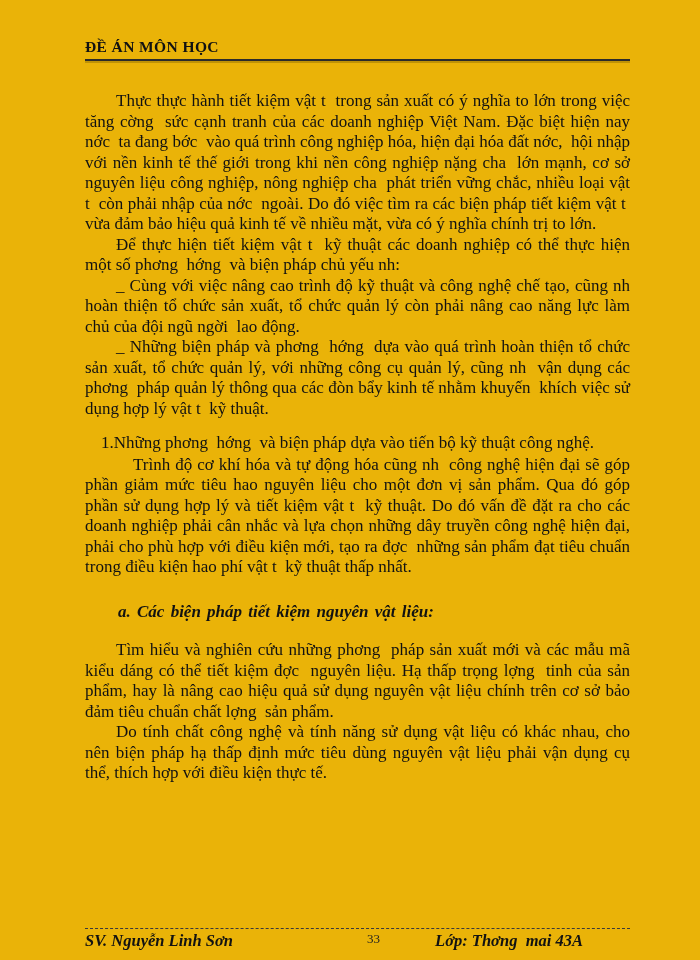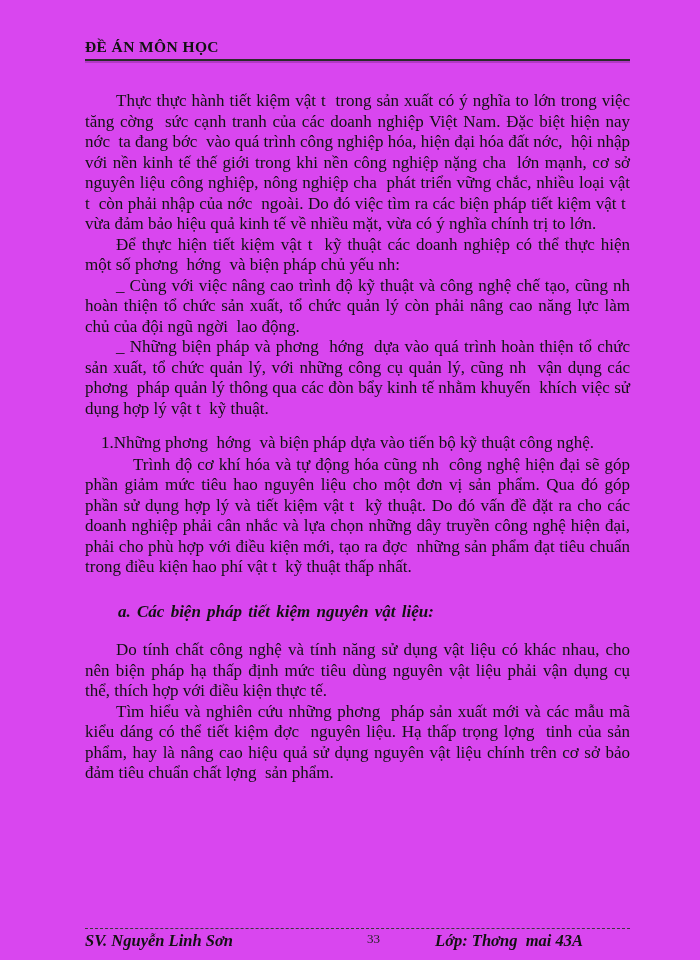--- a/index.html
+++ b/index.html
@@ -1,20 +1,20 @@
 <!DOCTYPE html>
 <html lang="vi"><head>
 <meta charset="utf-8">
 <style>
   html, body { margin: 0; padding: 0; background: #ffffff; }
   .page {
     position: relative;
     width: 700px;
     height: 960px;
-    background: #d946ef;
+    background: #eab308;
     overflow: hidden;
     font-family: "Liberation Serif", "DejaVu Serif", serif;
     color: #121212;
   }
   .content {
     position: absolute;
     left: 85px;
     top: 38px;
     width: 545px;
   }
@@ -96,23 +96,23 @@
     <p class="body">_ Cùng với việc nâng cao trình độ kỹ thuật và công nghệ chế tạo, cũng nh hoàn thiện tổ chức sản xuất, tổ chức quản lý còn phải nâng cao năng lực làm chủ của đội ngũ ngời&nbsp; lao động.</p>
 
     <p class="body">_ Những biện pháp và phơng&nbsp; hớng&nbsp; dựa vào quá trình hoàn thiện tổ chức sản xuất, tổ chức quản lý, với những công cụ quản lý, cũng nh&nbsp; vận dụng các phơng&nbsp; pháp quản lý thông qua các đòn bẩy kinh tế nhằm khuyến&nbsp; khích việc sử dụng hợp lý vật t&nbsp; kỹ thuật.</p>
 
     <h2 class="section-heading">1.Những phơng&nbsp; hớng&nbsp; và biện pháp dựa vào tiến bộ kỹ thuật công nghệ.</h2>
 
     <p class="body indent-deep">Trình độ cơ khí hóa và tự động hóa cũng nh&nbsp; công nghệ hiện đại sẽ góp phần giảm mức tiêu hao nguyên liệu cho một đơn vị sản phẩm. Qua đó góp phần sử dụng hợp lý và tiết kiệm vật t&nbsp; kỹ thuật. Do đó vấn đề đặt ra cho các doanh nghiệp phải cân nhắc và lựa chọn những dây truyền công nghệ hiện đại, phải cho phù hợp với điều kiện mới, tạo ra đợc&nbsp; những sản phẩm đạt tiêu chuẩn trong điều kiện hao phí vật t&nbsp; kỹ thuật thấp nhất.</p>
 
     <h3 class="subsection-heading">a. Các biện pháp tiết kiệm nguyên vật liệu:</h3>
 
+    <p class="body">Tìm hiểu và nghiên cứu những phơng&nbsp; pháp sản xuất mới và các mẫu mã kiểu dáng có thể tiết kiệm đợc&nbsp; nguyên liệu. Hạ thấp trọng lợng&nbsp; tinh của sản phẩm, hay là nâng cao hiệu quả sử dụng nguyên vật liệu chính trên cơ sở bảo đảm tiêu chuẩn chất lợng&nbsp; sản phẩm.</p>
+
     <p class="body">Do tính chất công nghệ và tính năng sử dụng vật liệu có khác nhau, cho nên biện pháp hạ thấp định mức tiêu dùng nguyên vật liệu phải vận dụng cụ thể, thích hợp với điều kiện thực tế.</p>
-
-    <p class="body">Tìm hiểu và nghiên cứu những phơng&nbsp; pháp sản xuất mới và các mẫu mã kiểu dáng có thể tiết kiệm đợc&nbsp; nguyên liệu. Hạ thấp trọng lợng&nbsp; tinh của sản phẩm, hay là nâng cao hiệu quả sử dụng nguyên vật liệu chính trên cơ sở bảo đảm tiêu chuẩn chất lợng&nbsp; sản phẩm.</p>
 
   </div>
 
   <div class="footer">
     <span class="left">SV. Nguyễn Linh Sơn</span>
     <span class="page-num">33</span>
     <span class="right">Lớp: Thơng&nbsp; mai 43A</span>
   </div>
 </div>
 

